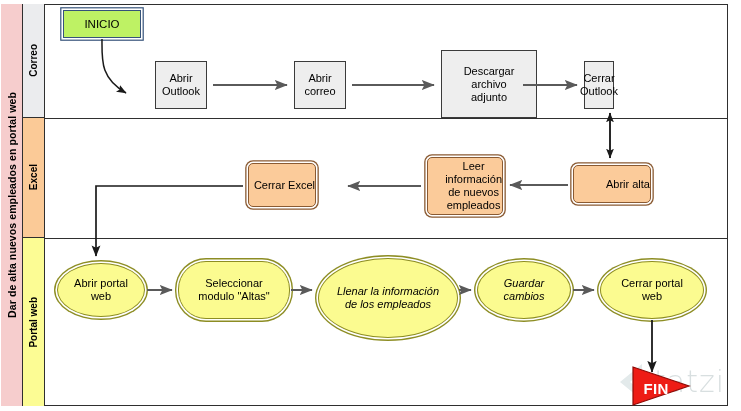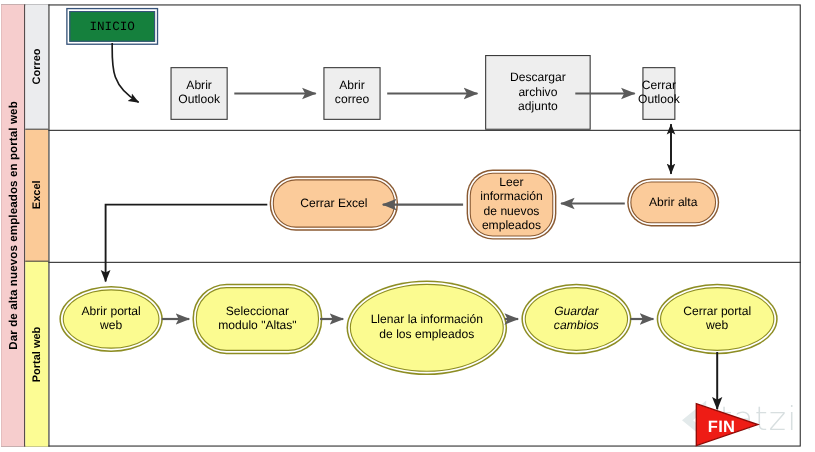--- a/index.html
+++ b/index.html
@@ -100,37 +100,37 @@
     display: flex;
     align-items: center;
     justify-content: center;
     text-align: center;
     font-size: 11px;
     line-height: 13px;
     color: #000;
   }
 
   .node-start {
-    background: #15803d;
+    background: #bef264;
     border: 1.2px solid #36537a;
     box-shadow: 0 0 0 1.6px #ffffff, 0 0 0 2.8px #36537a;
     font-size: 11.5px;
-    font-family: Liberation Mono, monospace;
   }
 
   .node-process {
     background: #eeeeee;
     border: 1.2px solid #3b3b3b;
   }
 
   .node-excel {
     background: #fbcb9a;
     border: 1.3px solid #8a5a32;
-    border-radius: 21px;
+    border-radius: 5px;
     box-shadow: 0 0 0 1.5px #ffffff, 0 0 0 2.8px #8a5a32;
+    justify-content: flex-end;
   }
 
   .node-portal {
     background: #fbfb90;
     border: 1.5px solid #8d8d23;
     border-radius: 50%;
     box-shadow: 0 0 0 1.6px #ffffff, 0 0 0 3px #8d8d23;
     font-size: 11px;
   }
 
@@ -212,33 +212,33 @@
   </div>
 
   <div class="node node-excel" style="left:573px; top:165px; width:78px; height:38px;">
     <span class="ml">Abrir alta</span>
   </div>
 
   <div class="node node-excel" style="left:427px; top:157px; width:76px; height:58px;">
     <span class="ml">Leer<br>información<br>de nuevos<br>empleados</span>
   </div>
 
-  <div class="node node-excel" style="left:248px; top:163px; width:111px; height:44px;">
+  <div class="node node-excel" style="left:248px; top:163px; width:68px; height:44px;">
     <span class="ml">Cerrar Excel</span>
   </div>
 
   <div class="node node-portal" style="left:57px; top:263px; width:88px; height:54px;text-align:center;">
     <span class="ml">Abrir portal<br>web</span>
   </div>
 
   <div class="node node-portal" style="left:178px; top:261px; width:112px; height:58px;border-radius:28px;">
     <span class="ml">Seleccionar<br>modulo "Altas"</span>
   </div>
 
-  <div class="node node-portal" style="left:318px; top:258px; width:140px; height:80px;">
+  <div class="node node-portal" style="left:318px; top:258px; width:140px; height:80px;font-style:italic;">
     <span class="ml">Llenar la información<br>de los empleados</span>
   </div>
 
   <div class="node node-portal" style="left:477px; top:261px; width:94px; height:58px;font-style:italic;">
     <span class="ml">Guardar<br>cambios</span>
   </div>
 
   <div class="node node-portal" style="left:600px; top:261px; width:104px; height:58px;">
     <span class="ml">Cerrar portal<br>web</span>
   </div>

